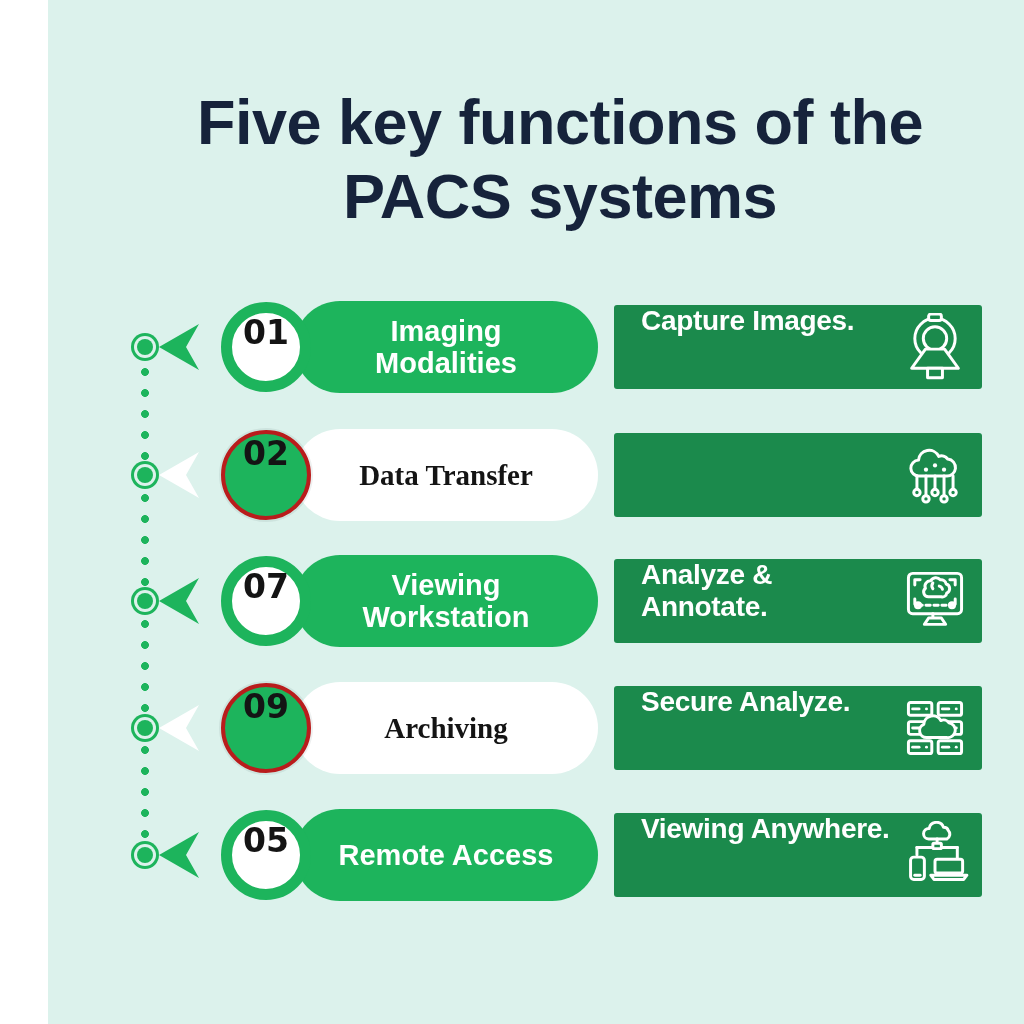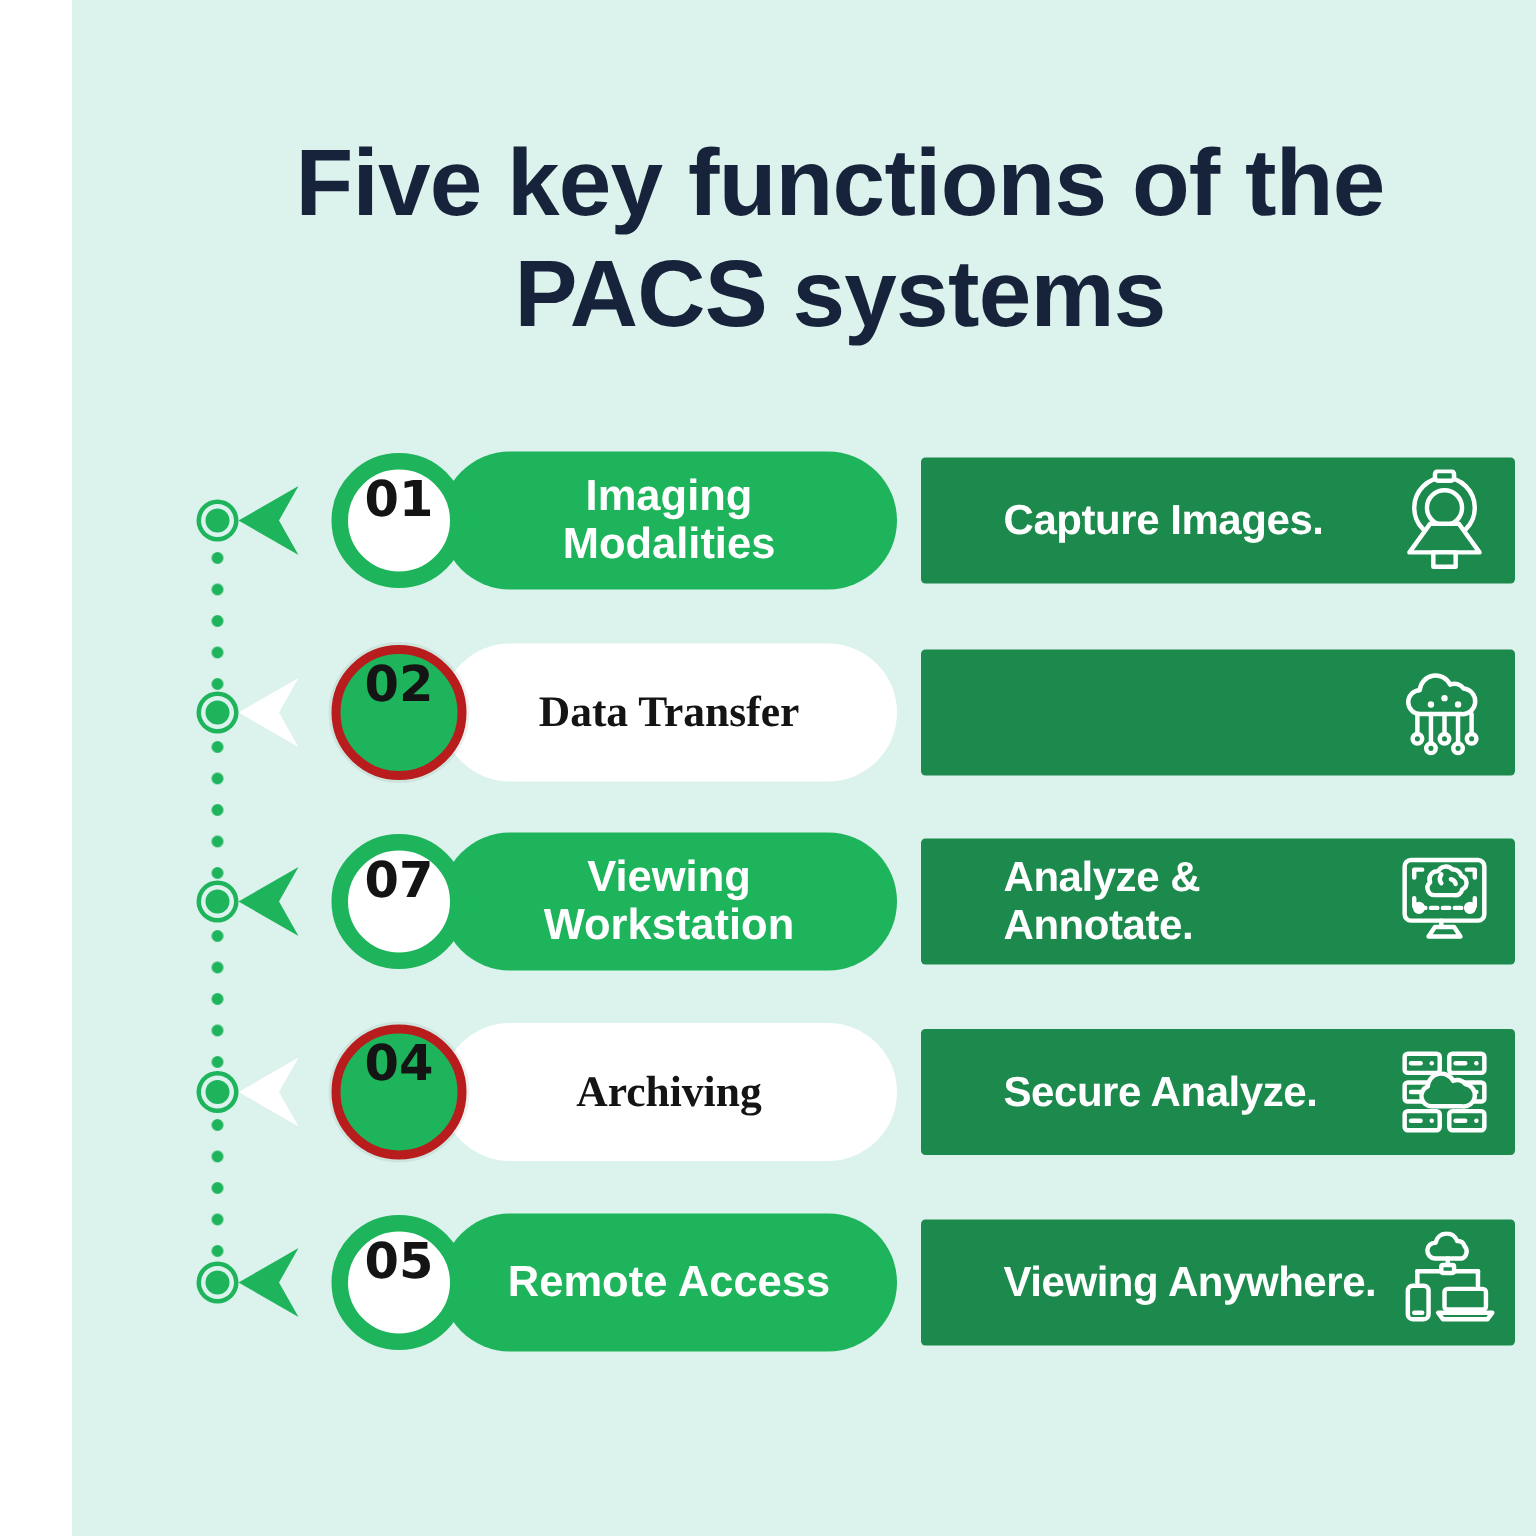--- a/index.html
+++ b/index.html
@@ -38,34 +38,34 @@
   }
   .arrowhead{position:absolute;left:111px;top:-23px;width:40px;height:46px;}
 
   .badge{
     position:absolute;left:173px;top:-45px;width:90px;height:90px;border-radius:50%;
     box-sizing:border-box;display:flex;align-items:flex-start;justify-content:center;
     font-family:"DejaVu Sans",sans-serif;font-weight:700;font-size:33px;color:var(--ink);
     z-index:3;
   }
   .badge.alt-a{background:#ffffff;border:11px solid var(--green);}
-  .badge.alt-b{background:var(--green);border:6px solid #b91c1c;box-shadow:0 0 0 2px rgba(40,70,60,.08);}
+  .badge.alt-b{background:var(--green);border:4px solid #b91c1c;box-shadow:0 0 0 2px rgba(40,70,60,.08);}
 
   .pill{
     position:absolute;left:246px;top:-46px;width:304px;height:92px;border-radius:46px;
     display:flex;align-items:center;justify-content:center;text-align:center;
     font-weight:700;font-size:29px;line-height:1.12;z-index:2;
   }
   .pill span{max-width:232px;display:inline-block;}
   .pill.alt-a{background:var(--green);color:#ffffff;}
   .pill.alt-b{background:#ffffff;color:var(--ink);font-family:Liberation Serif, serif;}
 
   .panel{
     position:absolute;left:566px;top:-42px;width:368px;height:84px;
-    background:var(--dkgreen);border-radius:3px;display:flex;align-items:center;padding-left:28px;
+    background:var(--dkgreen);border-radius:3px;display:flex;align-items:flex-start;
   }
   .panel-text{
     padding-left:27px;color:#ffffff;font-weight:700;font-size:28px;line-height:1.13;
     letter-spacing:-0.3px;max-width:256px;
   }
   .panel-icon{position:absolute;right:13px;top:50%;transform:translateY(-50%);width:68px;height:68px;}
   .panel-icon svg{width:68px;height:68px;display:block;}
   .ic{stroke:#ffffff;stroke-width:2.8;fill:none;stroke-linecap:round;stroke-linejoin:round;}
   .icf{stroke:#ffffff;stroke-width:2.8;fill:var(--dkgreen);stroke-linecap:round;stroke-linejoin:round;}
   .icd{fill:#ffffff;stroke:none;}
@@ -172,21 +172,21 @@
       </div>
     </div>
   </div>
 
   <div class="row r4">
     <div class="marker"></div>
     <svg class="arrowhead" viewBox="0 0 40 46">
         <polygon points="0,23 40,0 27,23 40,46" fill="#ffffff"></polygon>
       </svg>
     <div class="badge alt-b">
-        <span>04</span>
+        <span>09</span>
       </div>
     <div class="pill alt-b">
         <span>Archiving</span>
       </div>
     <div class="panel">
       <div class="panel-text">Secure Analyze.</div>
       <div class="panel-icon">
         <svg viewBox="0 0 64 64">
           <rect class="ic" x="7" y="8" width="22" height="12" rx="2"></rect>
             <line class="ic" x1="11" y1="14" x2="17" y2="14"></line>

